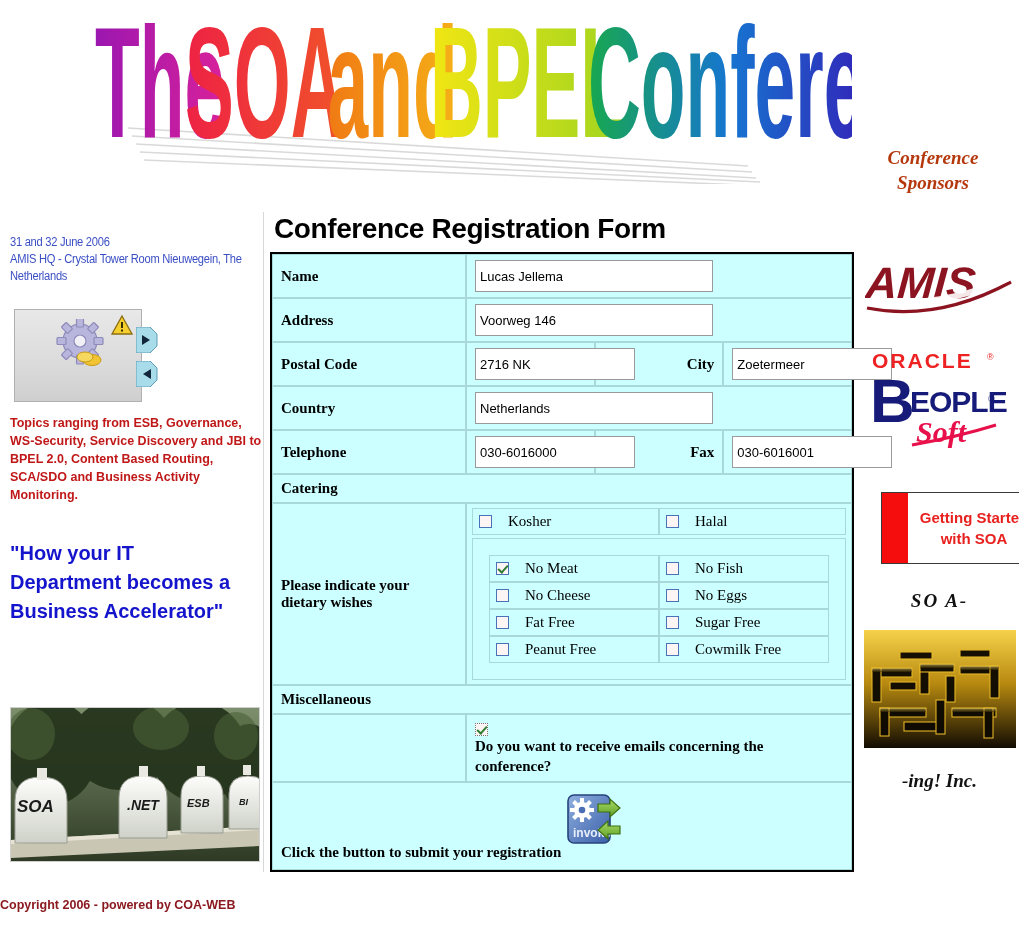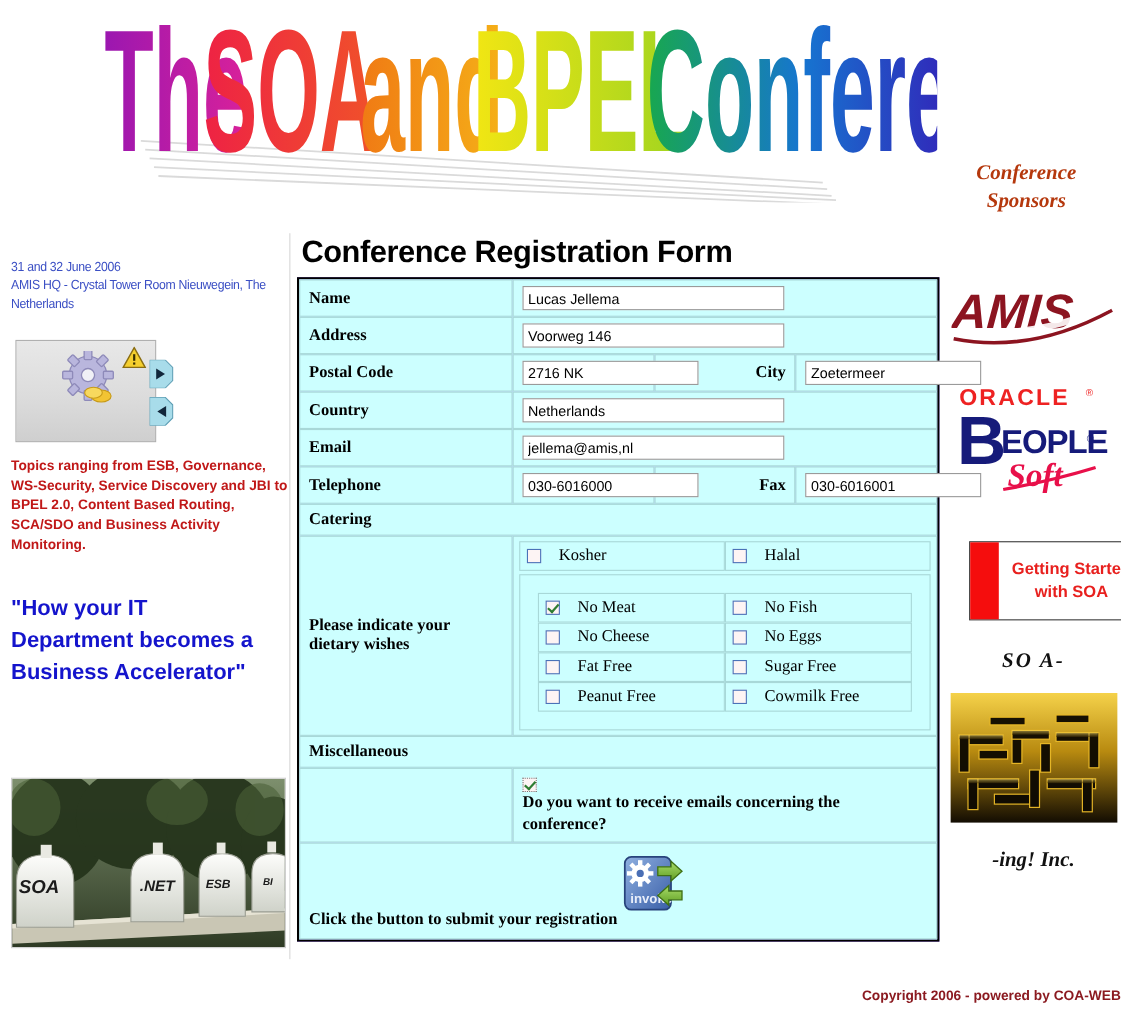--- a/index.html
+++ b/index.html
@@ -155,21 +155,21 @@
     padding-left: 6px; padding-right: 6px;
   }
   input.txt {
     font-family: "Liberation Sans", sans-serif;
     font-size: 13px;
     color: #000000;
     background: #ffffff;
     border: 1px solid #9a9a9a;
     padding: 2px 4px;
     box-sizing: border-box;
-    height: 22px;
+    height: 32px;
   }
   input.w-long { width: 238px; }
   input.w-mid  { width: 160px; }
 
   
   td.sectionbar {
     background: #ccffff;
     border-top: 4px solid #000080;
     border-left: 4px solid #000080;
     border-bottom: 4px solid #b0b8f0;
@@ -254,21 +254,21 @@
     position: absolute;
     left: 862px; top: 250px;
     width: 155px;
   }
   .sponsor { margin-bottom: 18px; text-align: center; }
 
   #footer {
     position: absolute;
     left: 0; top: 898px;
     width: 1019px;
-    text-align: right;
+    text-align: left;
     font-family: "Liberation Sans", sans-serif;
     font-size: 12.5px;
     font-weight: bold;
     color: #8b1a20;
   }
   .sp-text-a, .sp-text-b {
     font-family: "Liberation Serif", serif;
     font-style: italic;
     font-weight: bold;
     font-size: 19px;
@@ -459,26 +459,20 @@
           </td>
           <td class="lbl-sm">City</td>
           <td class="fld">
             <input class="txt w-mid" type="text" value="Zoetermeer" style="">
           </td>
         </tr>
         <tr>
           <td class="lbl">Country</td>
           <td class="fld" colspan="3">
             <input class="txt w-long" type="text" value="Netherlands" style="">
-          </td>
-        </tr>
-        <tr>
-          <td class="lbl">Email</td>
-          <td class="fld" colspan="3">
-            <input class="txt w-long" type="text" value="jellema@amis,nl" style="">
           </td>
         </tr>
         <tr>
           <td class="lbl">Telephone</td>
           <td class="fld">
             <input class="txt w-mid" type="text" value="030-6016000" style="">
           </td>
           <td class="lbl-sm">Fax</td>
           <td class="fld">
             <input class="txt w-mid" type="text" value="030-6016001" style="">

